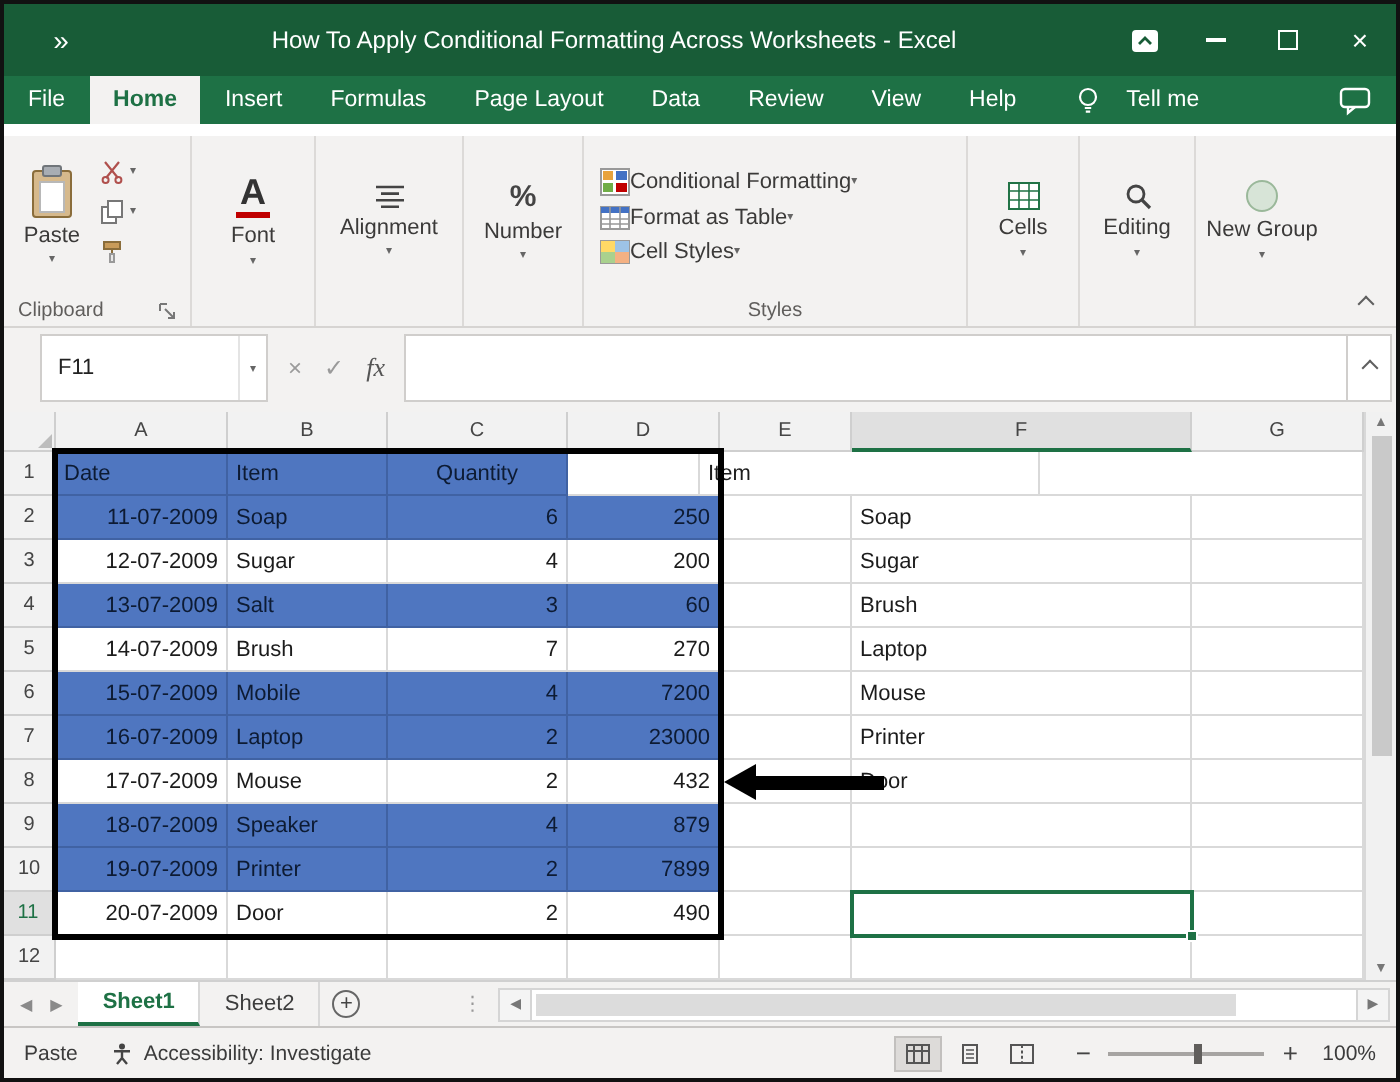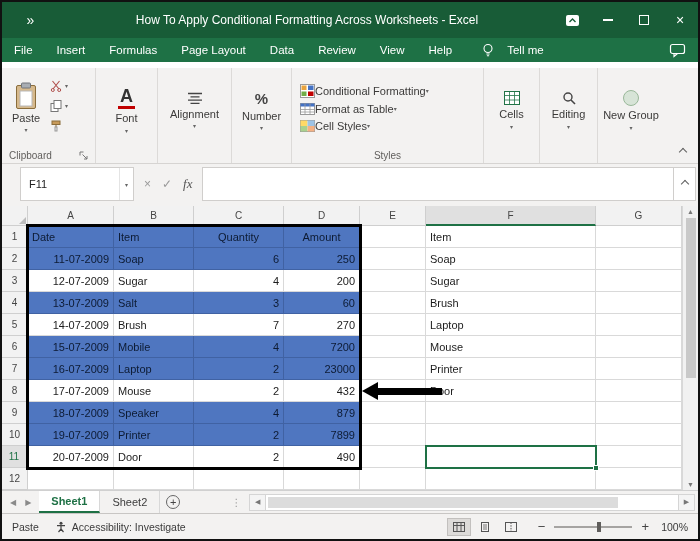--- a/index.html
+++ b/index.html
@@ -160,20 +160,21 @@
           <span class="max-glyph"></span>
         </div>
       <div class="win-btn">
           <span>×</span>
         </div>
     </div>
   </div>
 
   <div class="tabrow">
     <div class="rtab">File</div>
+    <div class="rtab active">Home</div>
     <div class="rtab">Insert</div>
     <div class="rtab">Formulas</div>
     <div class="rtab">Page Layout</div>
     <div class="rtab">Data</div>
     <div class="rtab">Review</div>
     <div class="rtab">View</div>
     <div class="rtab">Help</div>
     <div class="tellme">
       <svg width="12" height="15" viewBox="0 0 12 15">
           <circle cx="6" cy="5.5" r="4" fill="none" stroke="#fff" stroke-width="1.1"></circle>
@@ -359,21 +360,20 @@
           <div class="gcell hc col3">D</div>
           <div class="gcell hc col4">E</div>
           <div class="gcell hc col5 selcol">F</div>
           <div class="gcell hc col6">G</div>
         </div>
         <div class="grow">
           <div class="gcell hc colRH">1</div>
           <div class="gcell col0 blue al-l">Date</div>
           <div class="gcell col1 blue al-l">Item</div>
           <div class="gcell col2 blue al-c">Quantity</div>
-          <div class="gcell col3 blue al-c">Amount</div>
           <div class="gcell col4 al-l"></div>
           <div class="gcell col5 al-l">Item</div>
           <div class="gcell col6 al-l"></div>
         </div>
         <div class="grow">
           <div class="gcell hc colRH">2</div>
           <div class="gcell col0 blue al-r">11-07-2009</div>
           <div class="gcell col1 blue al-l">Soap</div>
           <div class="gcell col2 blue al-r">6</div>
           <div class="gcell col3 blue al-r">250</div>

